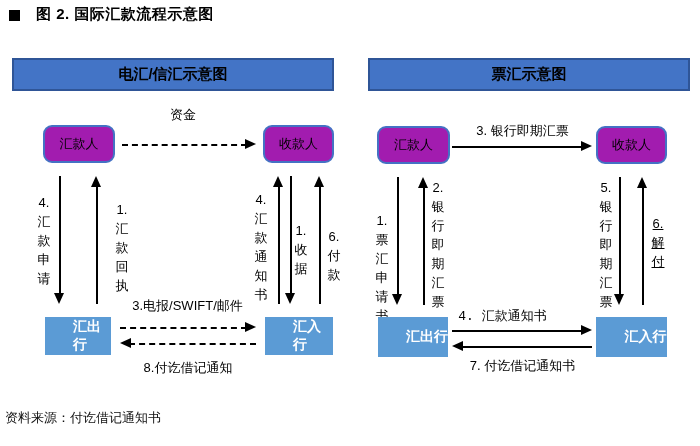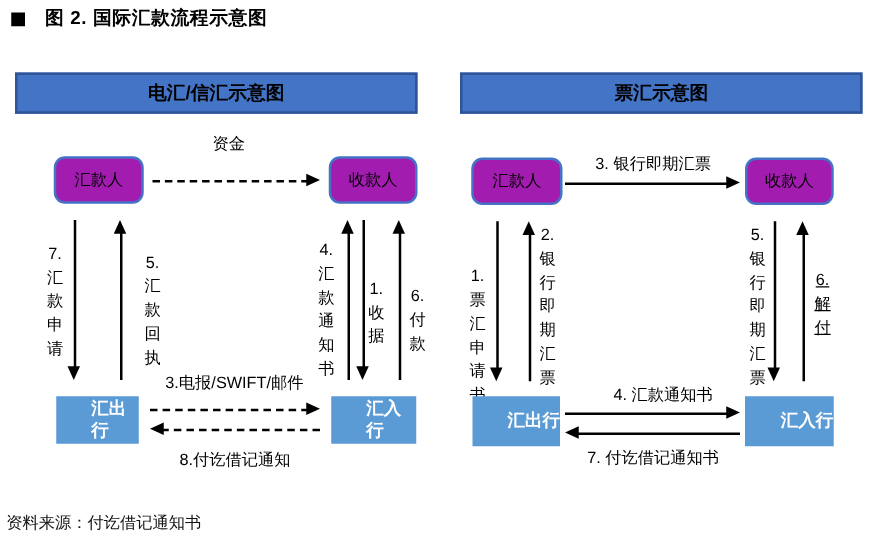--- a/index.html
+++ b/index.html
@@ -61,22 +61,22 @@
     </div>
 
   <div class="ar ar-d" style="left:60px;top:176px;height:128px;width:0;">
       <div class="ln"></div>
       <div class="hd"></div>
     </div>
   <div class="ar ar-u" style="left:97px;top:176px;height:128px;width:0;">
       <div class="ln"></div>
       <div class="hd"></div>
     </div>
-  <div class="vlabel" style="left:36px;top:193px;">7.汇款申请</div>
-  <div class="vlabel" style="left:114px;top:200px;">5.汇款回执</div>
+  <div class="vlabel" style="left:36px;top:193px;">4.汇款申请</div>
+  <div class="vlabel" style="left:114px;top:200px;">1.汇款回执</div>
 
   <div class="ar ar-u" style="left:279px;top:176px;height:128px;width:0;">
       <div class="ln"></div>
       <div class="hd"></div>
     </div>
   <div class="ar ar-d" style="left:291px;top:176px;height:128px;width:0;">
       <div class="ln"></div>
       <div class="hd"></div>
     </div>
   <div class="ar ar-u" style="left:320px;top:176px;height:128px;width:0;">
@@ -132,21 +132,21 @@
   <div class="ar ar-u" style="left:643px;top:177px;height:128px;width:0;">
       <div class="ln"></div>
       <div class="hd"></div>
     </div>
   <div class="vlabel" style="left:598px;top:178px;">5.银行即期汇票</div>
   <div class="vlabel" style="left:650px;top:214px;text-decoration:underline;">6.解付</div>
 
   <div class="bank" style="left:378px;top:317px;width:70px;height:40px;">汇出行</div>
   <div class="bank" style="left:596px;top:317px;width:71px;height:40px;">汇入行</div>
 
-  <div class="lbl" style="left:458px;top:307px;width:145px;">4. 汇款通知书</div>
+  <div class="lbl" style="left:430px;top:307px;width:145px;font-family:Liberation Mono, monospace;">4. 汇款通知书</div>
   <div class="ar ar-r" style="left:452px;top:331px;width:140px;height:0;">
       <div class="ln"></div>
       <div class="hd"></div>
     </div>
   <div class="ar ar-l" style="left:452px;top:347px;width:140px;height:0;">
       <div class="ln"></div>
       <div class="hd"></div>
     </div>
   <div class="lbl" style="left:445px;top:357px;width:155px;">7. 付讫借记通知书</div>
 </div>

